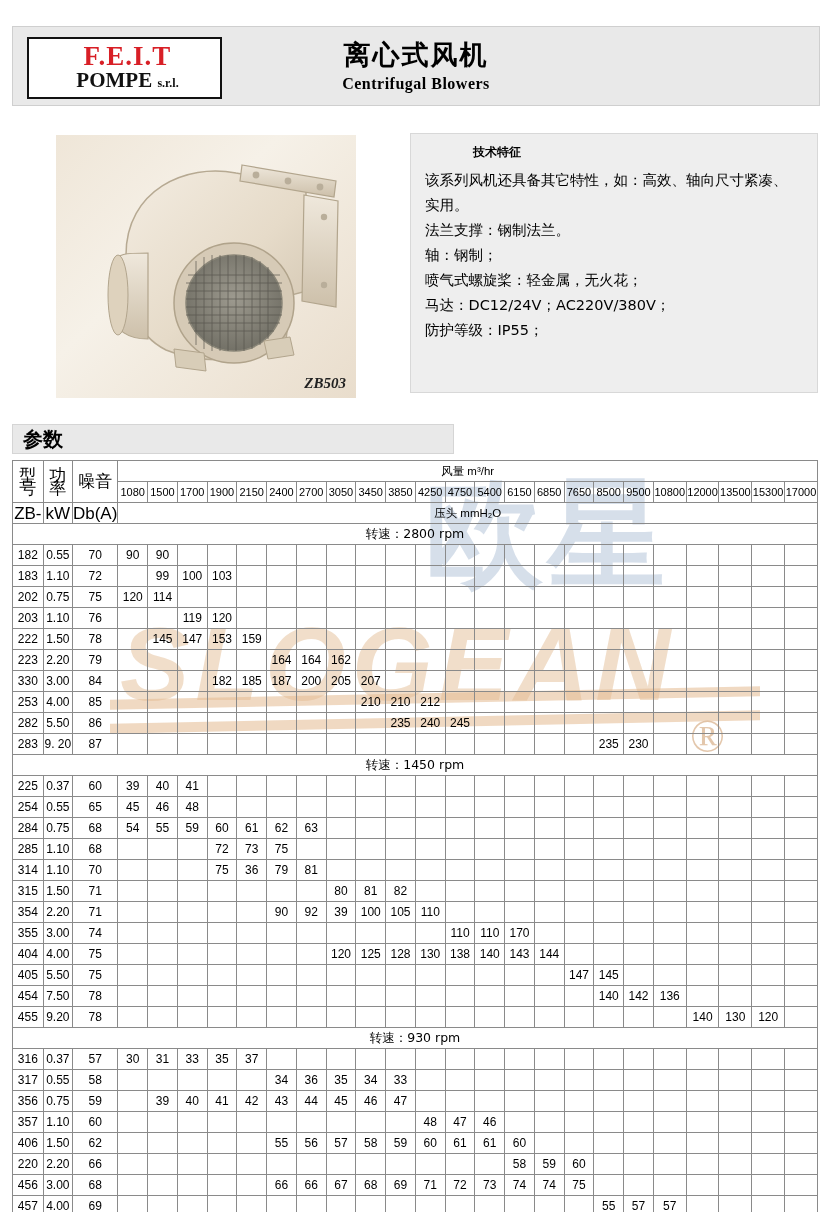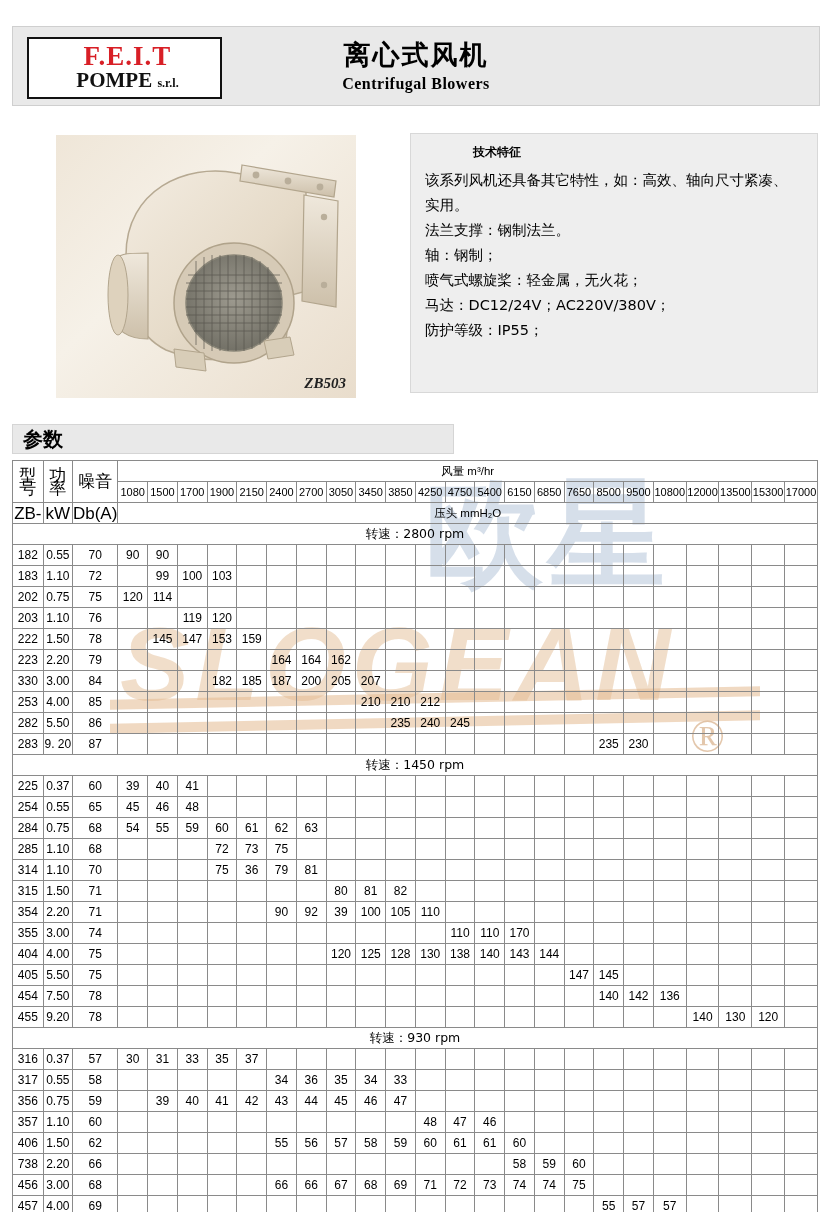--- a/index.html
+++ b/index.html
@@ -1040,21 +1040,21 @@
             <td class="val"></td>
             <td class="val"></td>
             <td class="val"></td>
             <td class="val"></td>
             <td class="val"></td>
             <td class="val"></td>
             <td class="val"></td>
             <td class="val"></td>
           </tr>
           <tr>
-            <td class="lead">738</td>
+            <td class="lead">220</td>
             <td class="lead">2.20</td>
             <td class="lead">66</td>
             <td class="val"></td>
             <td class="val"></td>
             <td class="val"></td>
             <td class="val"></td>
             <td class="val"></td>
             <td class="val"></td>
             <td class="val"></td>
             <td class="val"></td>

